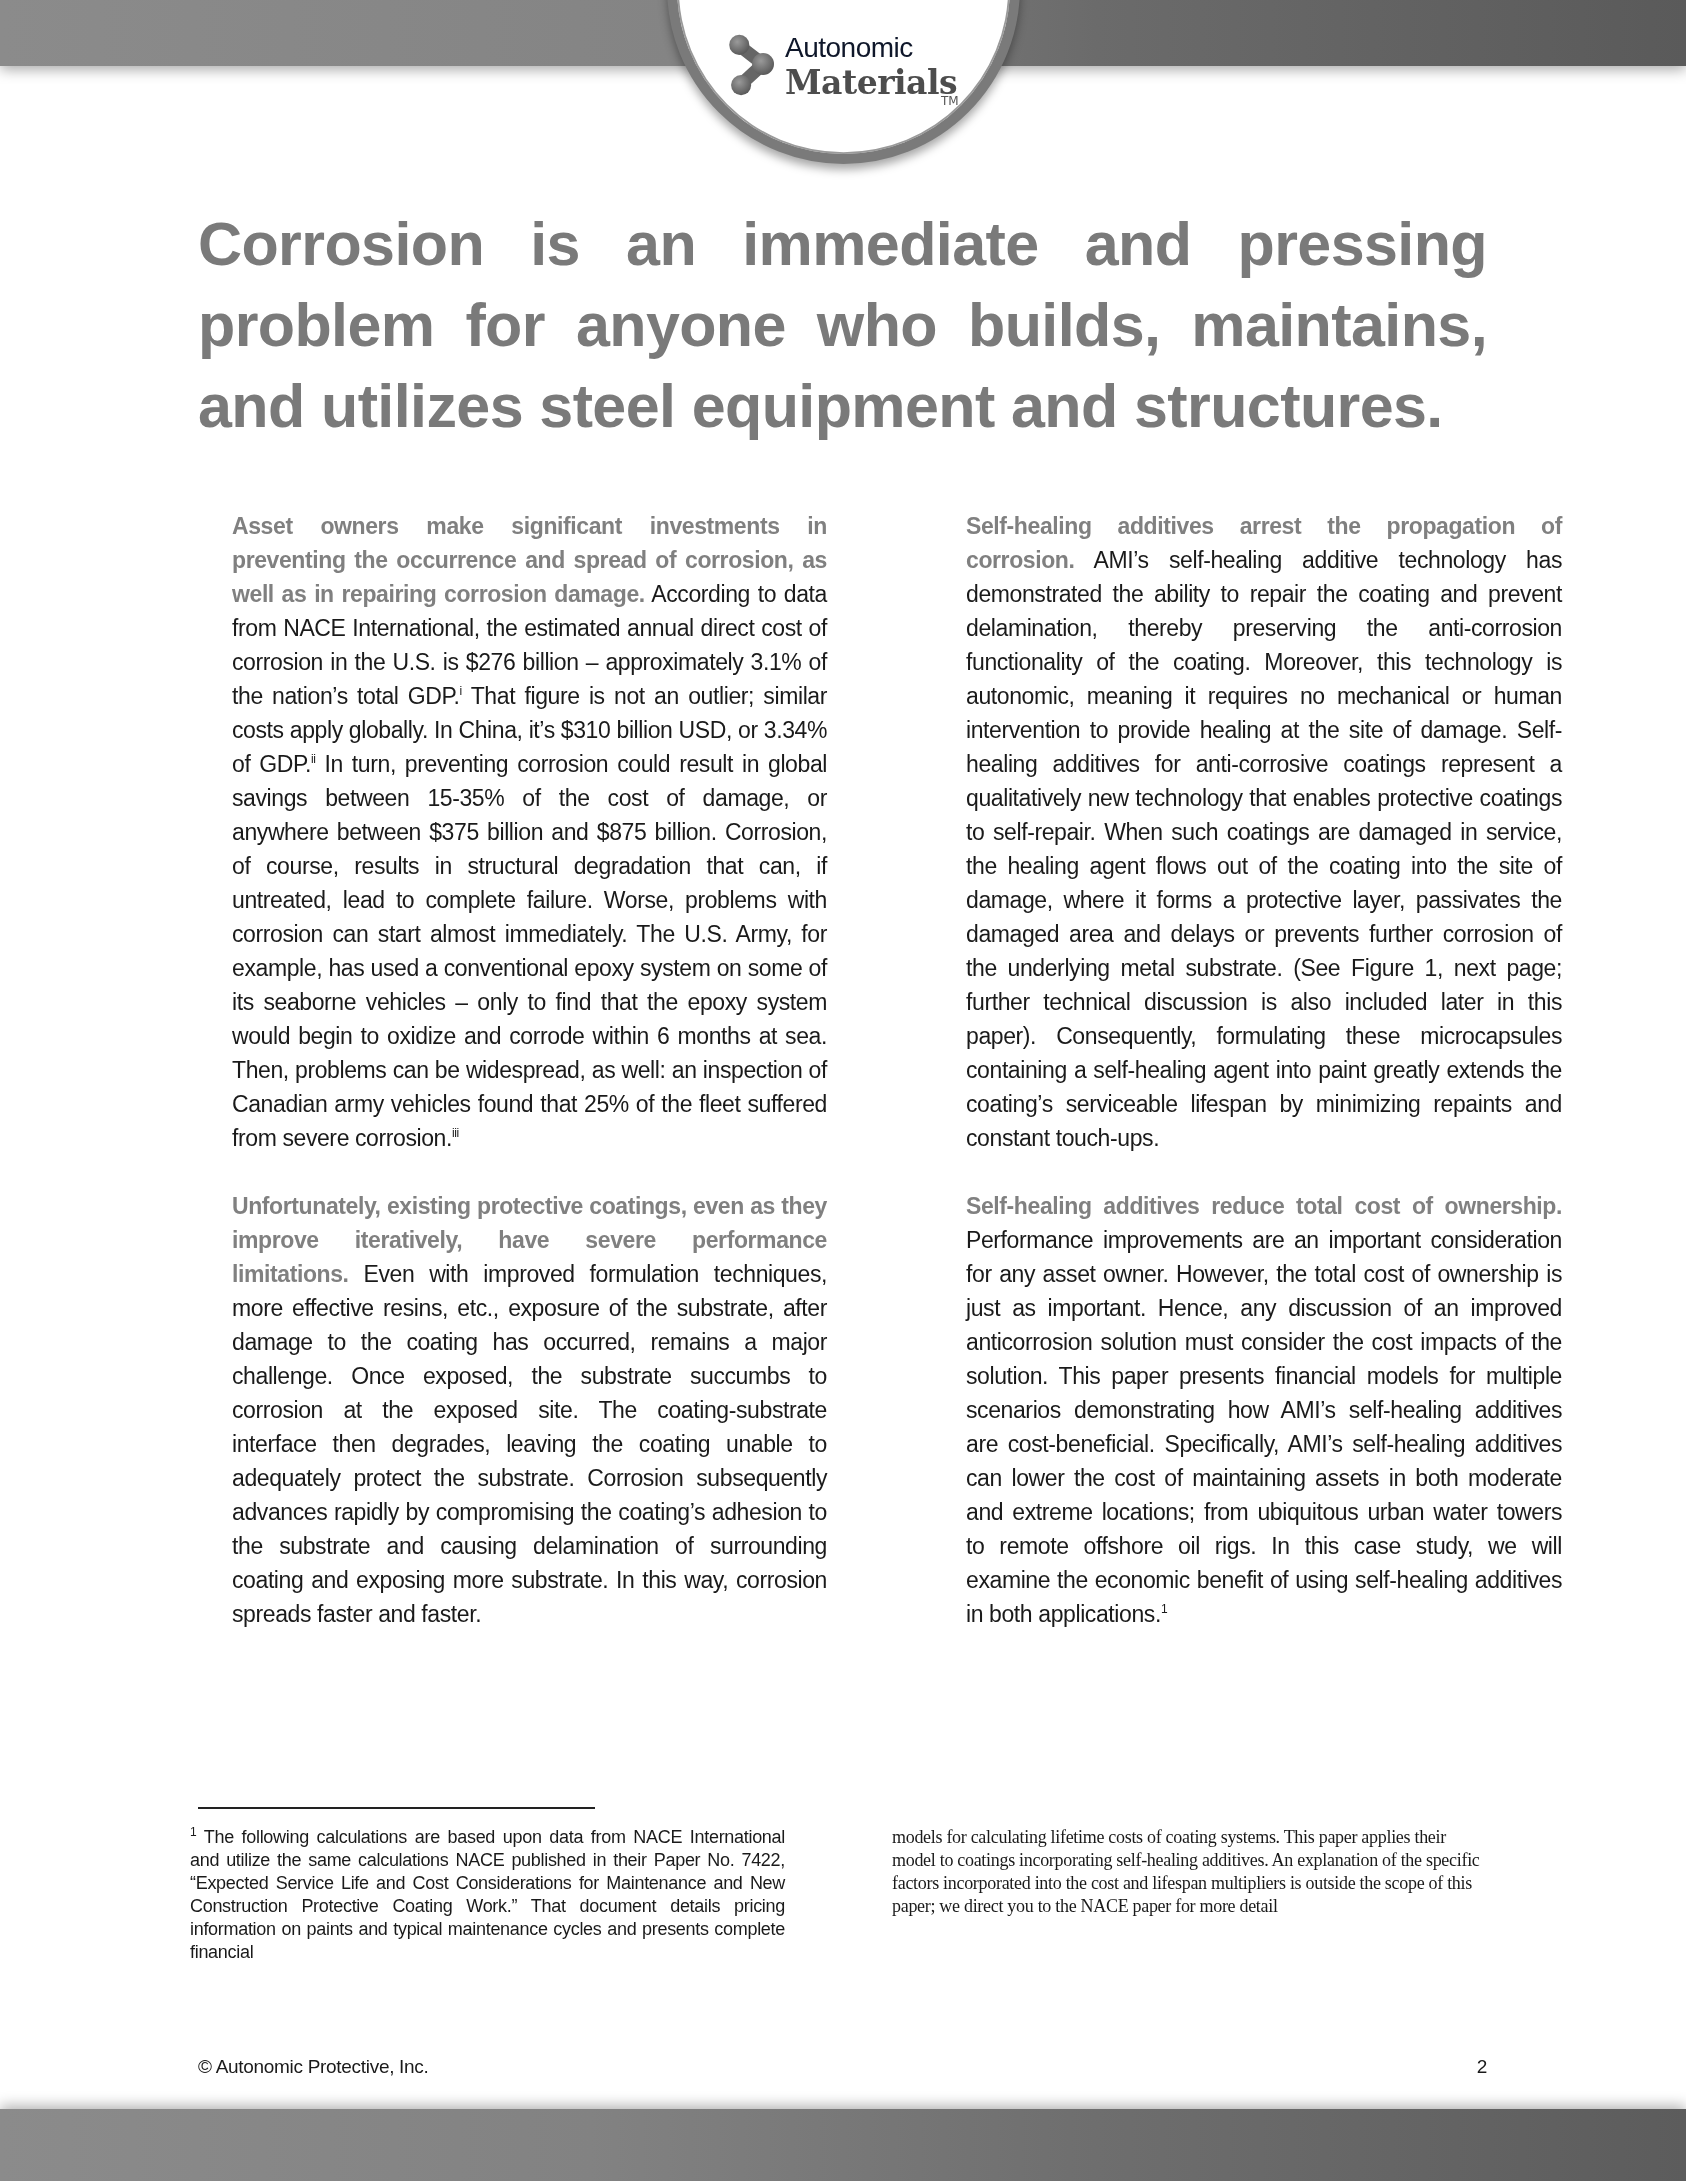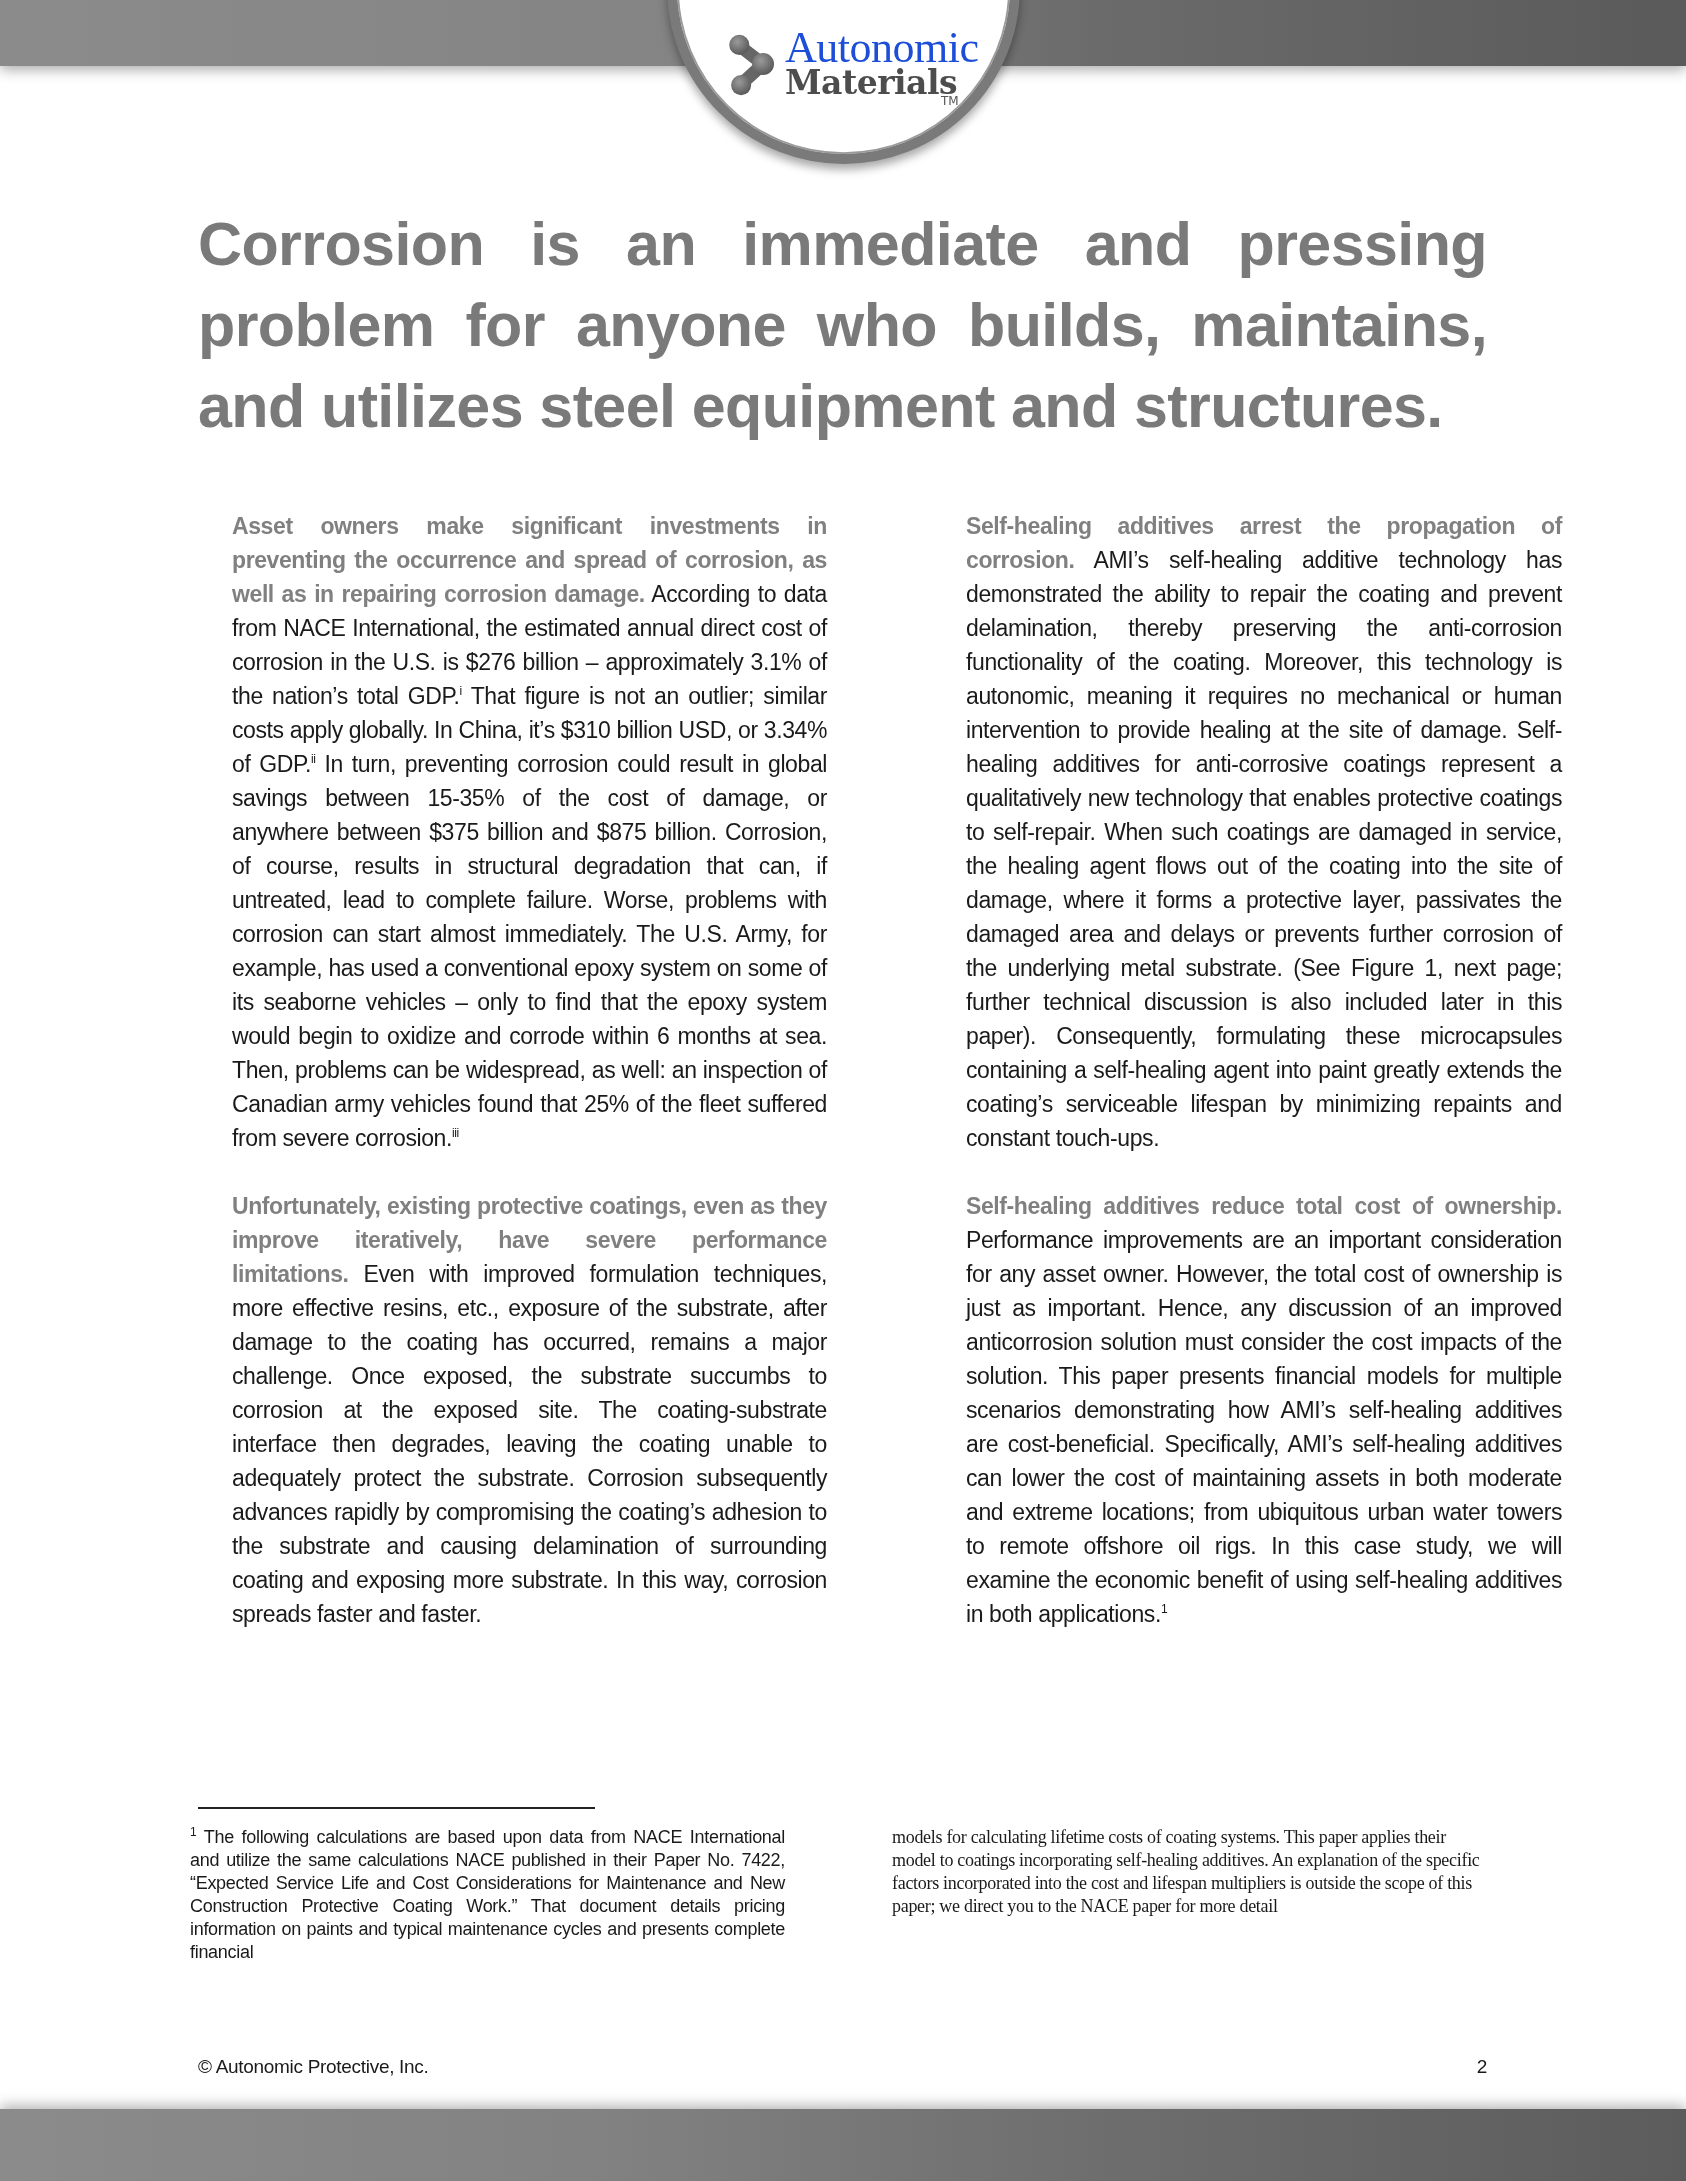--- a/index.html
+++ b/index.html
@@ -25,22 +25,22 @@
     border: 10px solid #7a7a7a;
     box-sizing: border-box;
     box-shadow: 0 5.5px 9.2px rgba(0,0,0,0.35), inset 0 0 0 1.8px #9a9a9a;
   }
   .logo {
     position: absolute; left: 728px; top: 27.5px; width: 239px; height: 83px;
   }
   .logo-mark { position: absolute; left: 0; top: 5.5px; width: 50px; height: 64px; }
   .logo-text-1 {
     position: absolute; left: 57px; top: 0px;
-    font-family: Liberation Serif, serif;
-    font-size: 44px; color: #1d4ed8; letter-spacing: -0.5px; line-height: 39px;
+    font-family: Liberation Sans, sans-serif;
+    font-size: 28px; color: #0f172a; letter-spacing: -0.5px; line-height: 39px;
   }
   .logo-text-2 {
     position: absolute; left: 57px; top: 35px;
     font-family: "DejaVu Serif", "Liberation Serif", serif;
     font-weight: bold; font-size: 33px; color: #4d4d4d; line-height: 39px; letter-spacing: -0.5px; text-align: center;
   }
   .logo-tm {
     position: absolute; left: 213px; top: 66px; font-size: 12px; color: #555; font-family: "DejaVu Sans", sans-serif;
   }
   .headline {

